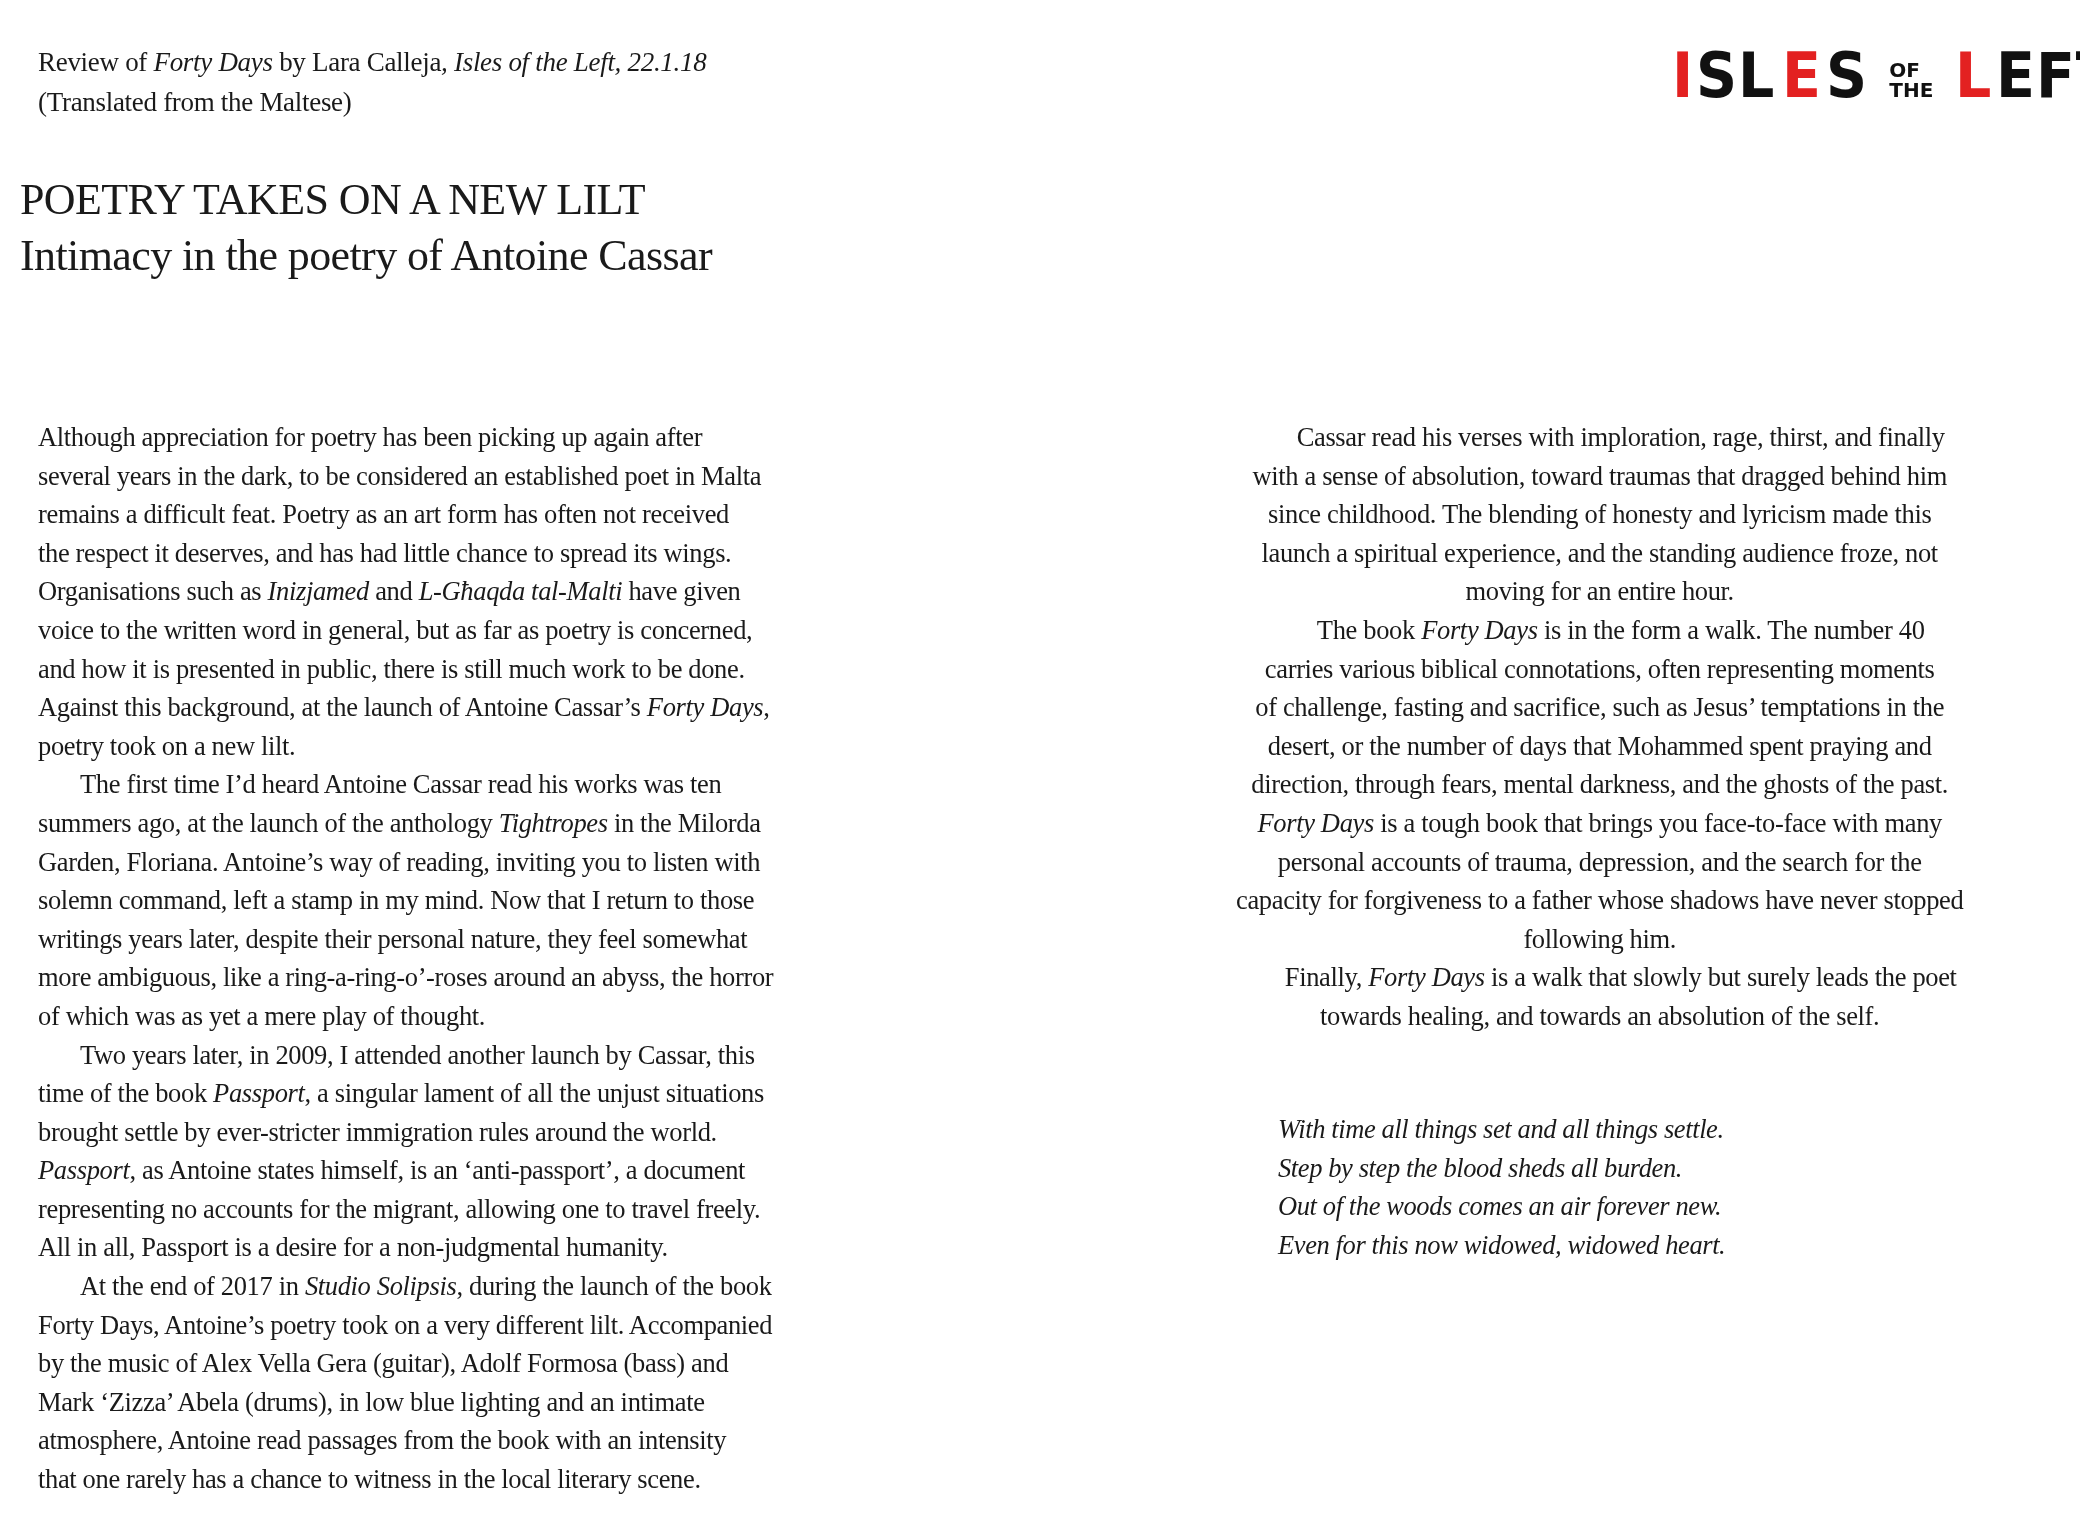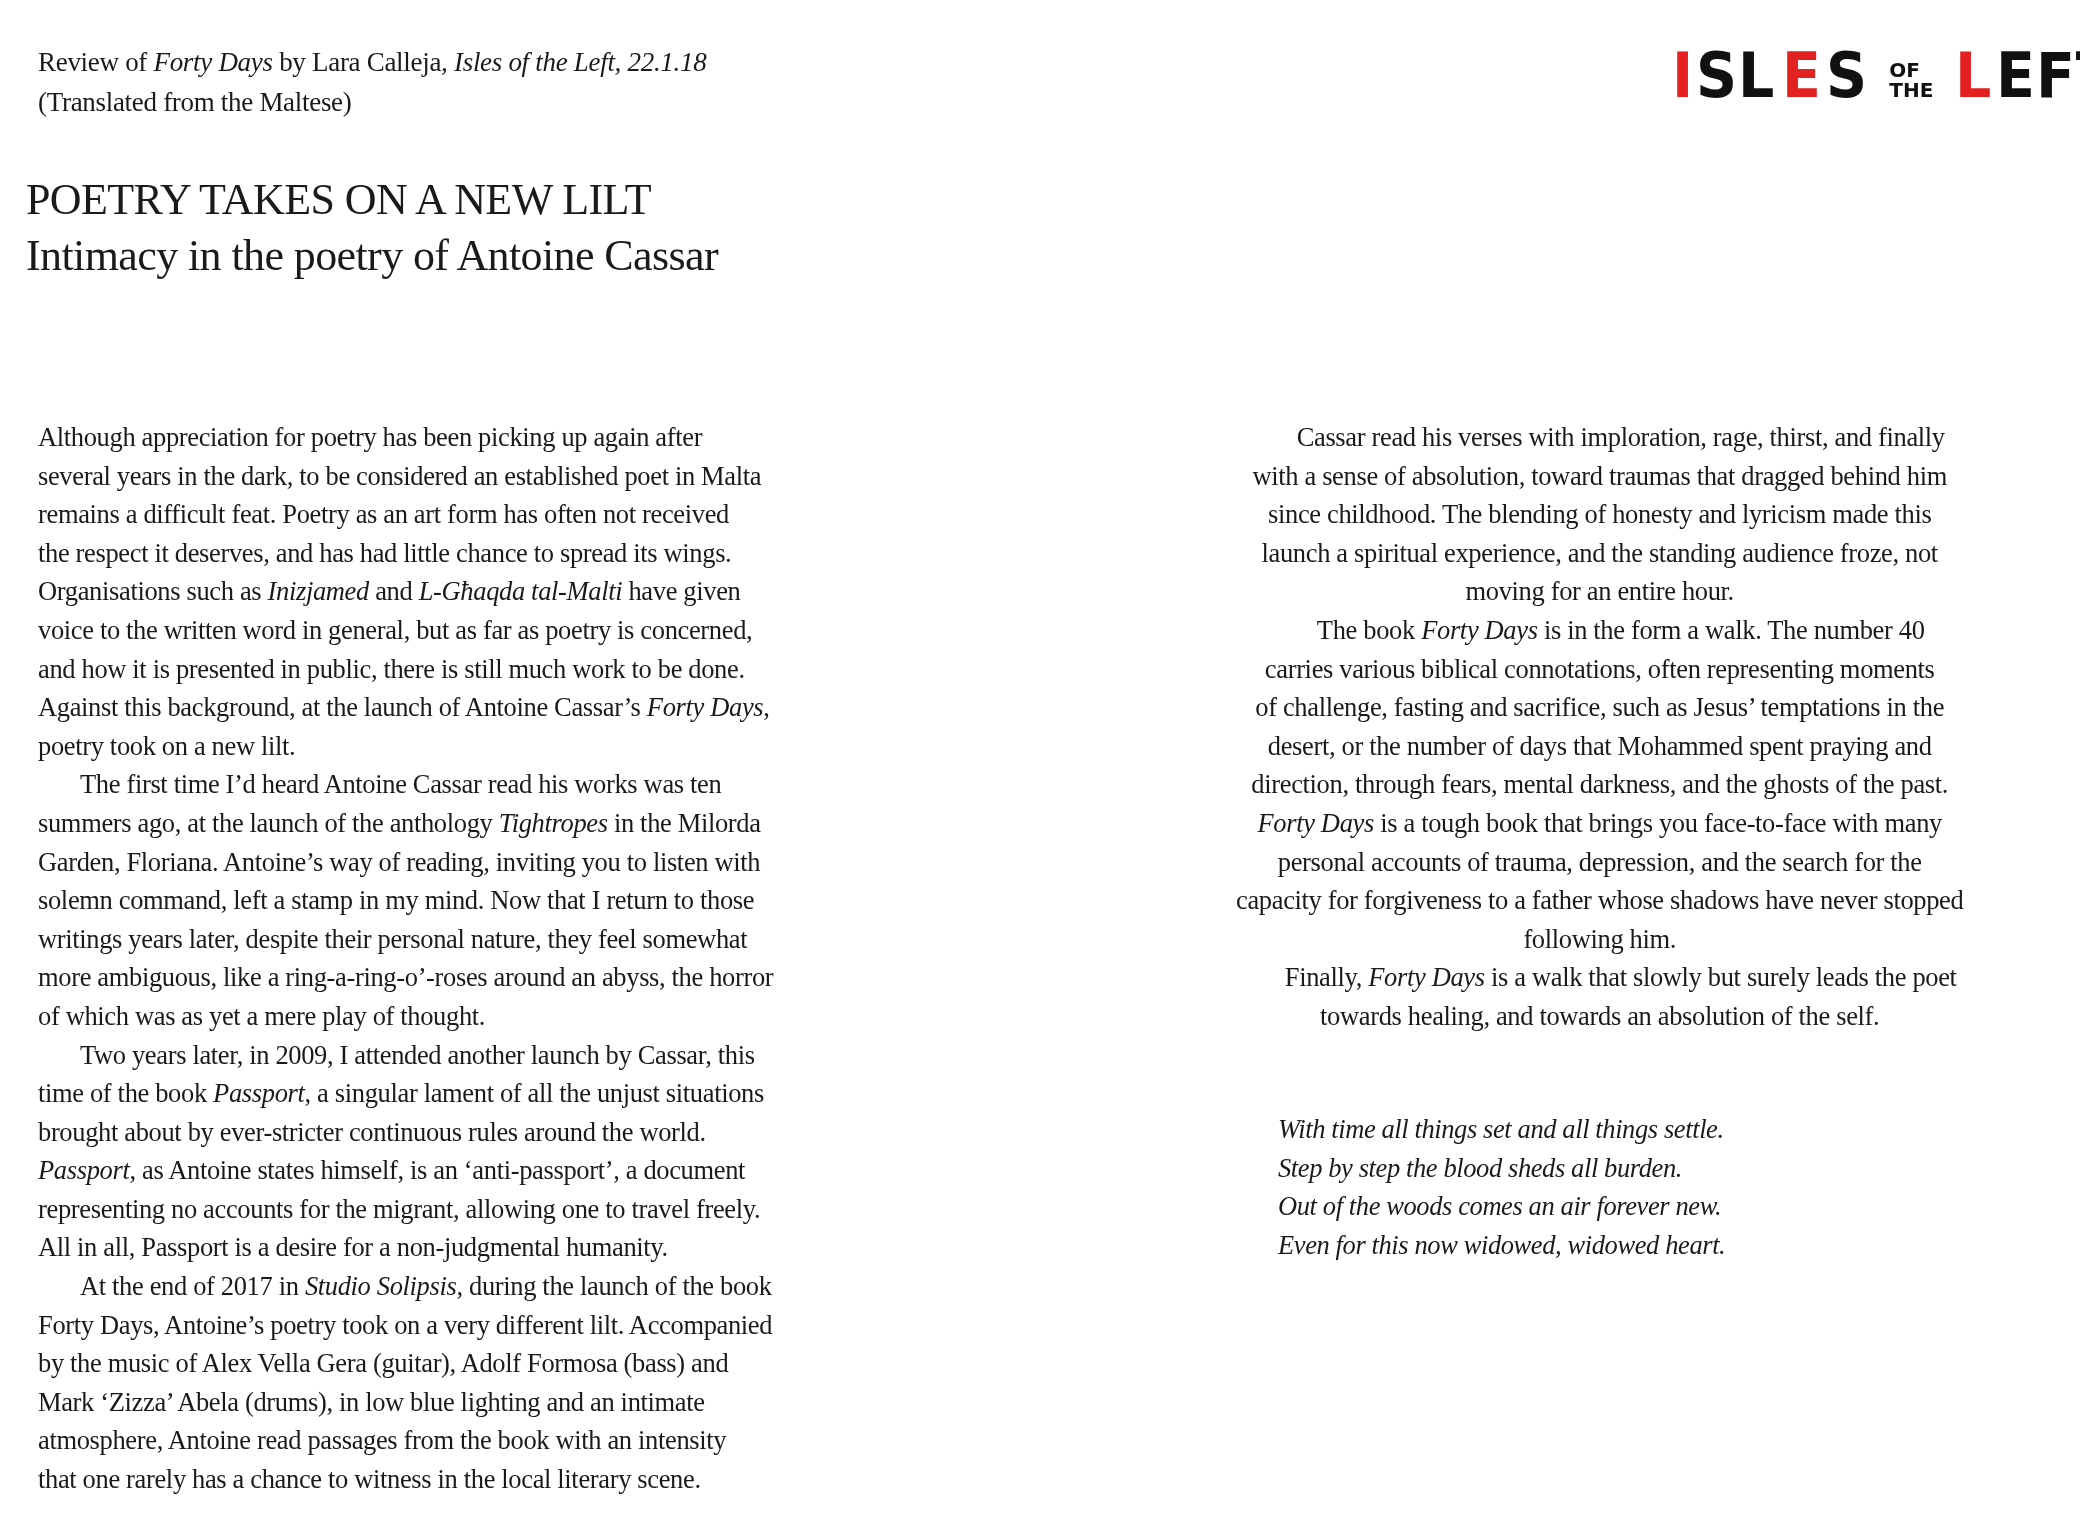--- a/index.html
+++ b/index.html
@@ -16,21 +16,21 @@
       position: absolute; left: 1672px; top: 44px; height: 60px;
       display: flex; align-items: flex-end;
       font-family: "DejaVu Sans", sans-serif; font-weight: bold;
     }
     .logo .big { font-size: 62px; line-height: 56px; letter-spacing: 1px; transform: scaleX(0.92); transform-origin: left bottom; display: inline-block; }
     .logo .small { font-size: 20px; line-height: 20px; margin: 0 8px 4px 0; letter-spacing: 0; }
     .logo .red { color: #e32121; }
     .logo .blk { color: #111111; }
     .logo .word { display: inline-flex; align-items: flex-end; }
     .title-block {
-      position: absolute; left: 26px; top: 172px;
+      position: absolute; left: 20px; top: 172px;
       font-size: 44px; line-height: 56px; letter-spacing: -0.6px;
     }
     .col {
       position: absolute; top: 418px;
       font-size: 26.5px; line-height: 38.6px; letter-spacing: -0.35px;
       white-space: nowrap;
     }
     .col-left { left: 38px; }
     .col-right { left: 1236px; text-align: center; }
     .line { display: block; }
@@ -81,21 +81,21 @@
     <span class="line"><span>poetry took on a new lilt.</span></span>
     <span class="line indent"><span>The first time I’d heard Antoine Cassar read his works was ten</span></span>
     <span class="line"><span>summers ago, at the launch of the anthology </span><i>Tightropes</i><span> in the Milorda</span></span>
     <span class="line"><span>Garden, Floriana. Antoine’s way of reading, inviting you to listen with</span></span>
     <span class="line"><span>solemn command, left a stamp in my mind. Now that I return to those</span></span>
     <span class="line"><span>writings years later, despite their personal nature, they feel somewhat</span></span>
     <span class="line"><span>more ambiguous, like a ring-a-ring-o’-roses around an abyss, the horror</span></span>
     <span class="line"><span>of which was as yet a mere play of thought.</span></span>
     <span class="line indent"><span>Two years later, in 2009, I attended another launch by Cassar, this</span></span>
     <span class="line"><span>time of the book </span><i>Passport</i><span>, a singular lament of all the unjust situations</span></span>
-    <span class="line"><span>brought about by ever-stricter continuous rules around the world.</span></span>
+    <span class="line"><span>brought settle by ever-stricter immigration rules around the world.</span></span>
     <span class="line"><i>Passport</i><span>, as Antoine states himself, is an ‘anti-passport’, a document</span></span>
     <span class="line"><span>representing no accounts for the migrant, allowing one to travel freely.</span></span>
     <span class="line"><span>All in all, Passport is a desire for a non-judgmental humanity.</span></span>
     <span class="line indent"><span>At the end of 2017 in </span><i>Studio Solipsis</i><span>, during the launch of the book</span></span>
     <span class="line"><span>Forty Days, Antoine’s poetry took on a very different lilt. Accompanied</span></span>
     <span class="line"><span>by the music of Alex Vella Gera (guitar), Adolf Formosa (bass) and</span></span>
     <span class="line"><span>Mark ‘Zizza’ Abela (drums), in low blue lighting and an intimate</span></span>
     <span class="line"><span>atmosphere, Antoine read passages from the book with an intensity</span></span>
     <span class="line"><span>that one rarely has a chance to witness in the local literary scene.</span></span>
   </div>

